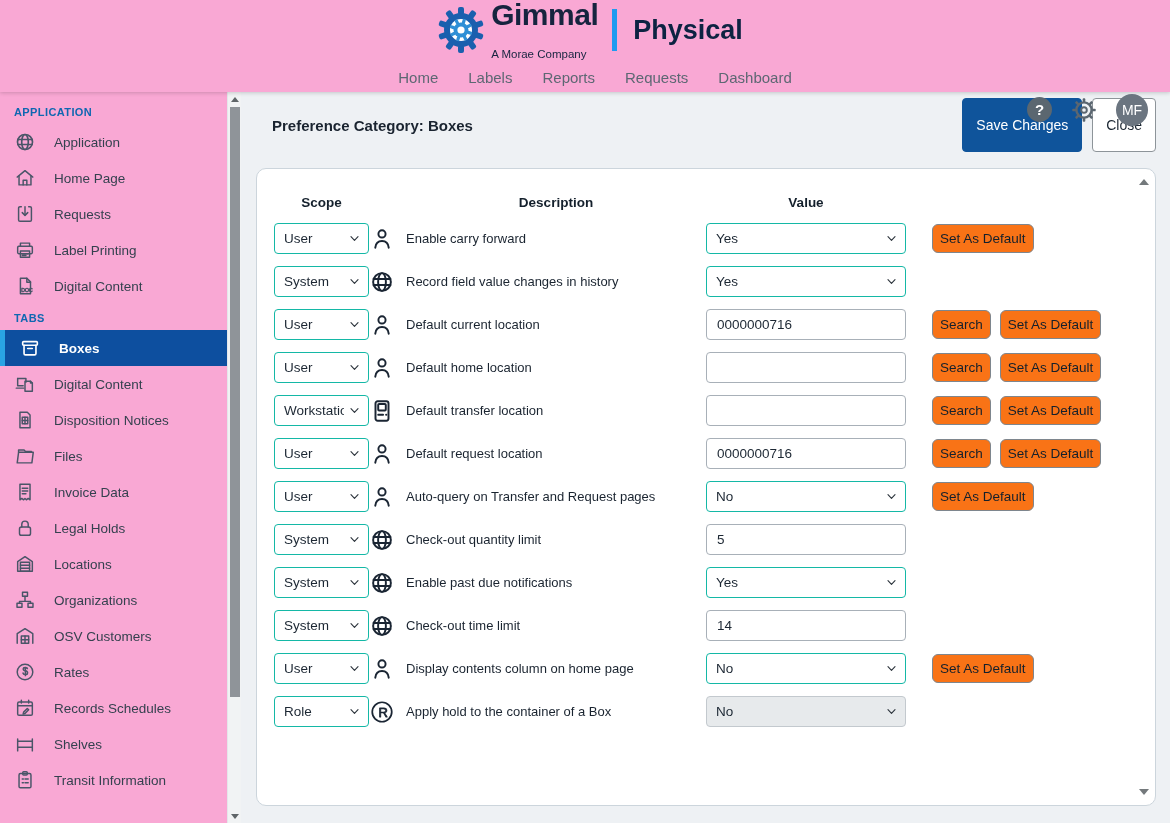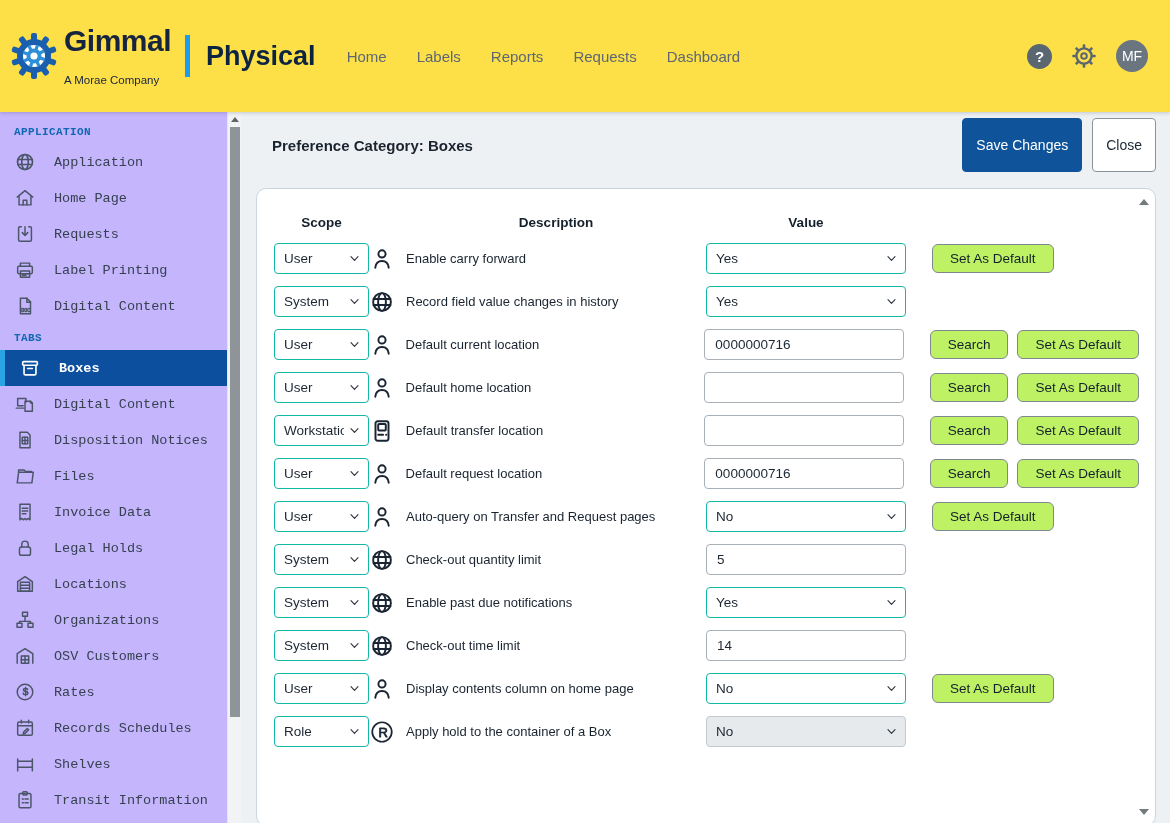--- a/index.html
+++ b/index.html
@@ -1,42 +1,42 @@
 <!DOCTYPE html>
 <html><head>
 <meta charset="utf-8">
 <style>
   * { margin:0; padding:0; box-sizing:border-box; }
   html,body { width:1170px; height:823px; overflow:hidden; }
   body { font-family:"Liberation Sans","DejaVu Sans",sans-serif; background:#eef1f4; color:#1c2733; }
 
   
-  .topbar { position:relative; height:112px; background:#fde047; display:flex; align-items:center;
-            box-shadow:0 1px 4px rgba(0,0,0,.18); z-index:5; }
+  .topbar { position:relative; height:92px; background:#f9a8d4; display:flex; align-items:center;
+            box-shadow:0 1px 4px rgba(0,0,0,.18); z-index:5;flex-direction:column; }
   .brand { display:flex; align-items:center; padding-left:10px; }
   .brand-gear { width:48px; height:48px; margin-right:6px; }
   .brand-textblock { display:flex; flex-direction:column; line-height:1; }
   .brand-name { font-size:30px; font-weight:bold; color:#16243f; letter-spacing:-0.5px; }
   .brand-tagline { font-size:11.5px; color:#16243f; margin-top:19px; }
   .brand-sep { width:5px; height:42px; background:#1e9bf0; margin:0 16px 0 14px; }
   .brand-product { font-size:27px; font-weight:bold; color:#0d2342; }
   .topnav { display:flex; align-items:center; margin-left:20px; gap:8px; }
   .topnav a { display:block; padding:8px 11px; font-size:15px; color:#5d6773; text-decoration:none; cursor:pointer; }
   .top-right { margin-left:auto; display:flex; align-items:center; gap:18px; padding-right:22px; }
   .help-btn { width:25px; height:25px; border-radius:50%; background:#5b6770; color:#fff; font-size:15px;
               font-weight:bold; display:flex; align-items:center; justify-content:center; cursor:pointer; }
   .gear-btn { width:28px; height:28px; color:#5b6670; cursor:pointer; display:flex; align-items:center; justify-content:center; }
   .avatar { width:32px; height:32px; border-radius:50%; background:#6b7580; color:#fff; font-size:14px;
             display:flex; align-items:center; justify-content:center; cursor:pointer; }
 
   
   .content { display:flex; height:731px; }
 
   
-  .sidebar { width:241px; background:#c4b5fd; display:flex; position:relative;font-family:Liberation Mono, monospace; }
+  .sidebar { width:241px; background:#f9a8d4; display:flex; position:relative; }
   .side-inner { width:227px; overflow:hidden; padding-top:6px; }
   .section-label { font-size:11px; font-weight:bold; color:#0f67b1; letter-spacing:.4px; padding:8px 0 6px 14px; }
   .side-item { height:36px; display:flex; align-items:center; padding-left:14px; cursor:pointer;
                font-size:13.5px; color:#35414f; position:relative; }
   .side-item .s-icon { width:26px; height:24px; margin-right:14px; display:flex; align-items:center; color:#4a5568; flex:0 0 auto; }
   .side-item.selected { background:#0d4f9f; color:#ffffff; font-weight:bold; }
   .side-item.selected .s-icon { color:#ffffff; }
   .side-item.selected::before { content:""; position:absolute; left:0; top:0; bottom:0; width:5px; background:#29a4e4; }
   .side-item.selected { padding-left:19px; }
 
@@ -72,22 +72,22 @@
   .fselect .chev { flex:0 0 auto; width:13px; height:13px; color:#2a323a; margin-left:4px; }
   .fselect.wide { width:200px; }
   .fselect.disabled { background:#e7eaec; border-color:#c3c9ce; }
 
   .desc-icon { width:37px; display:flex; align-items:center; color:#1a2533; }
   .desc-label { width:300px; font-size:13px; color:#1a2430; }
 
   .finput { width:200px; height:31px; border:1px solid #a8b0b8; border-radius:4px; background:#fff;
             font-size:13.5px; padding:0 10px; font-family:inherit; color:#1c2733; }
   .row-btns { display:flex; gap:9px; }
-  .btn-sec { background:#bef264; border:1px solid #7e868e; border-radius:6px; font-size:13.5px;
-             color:#14202c; padding:6px 17px; cursor:pointer; font-family:inherit; white-space:nowrap; }
+  .btn-sec { background:#f97316; border:1px solid #7e868e; border-radius:6px; font-size:13.5px;
+             color:#14202c; padding:6px 7px; cursor:pointer; font-family:inherit; white-space:nowrap; }
 
   
   .panel-scroll { position:absolute; top:6px; bottom:6px; right:4px; width:15px; }
   .panel-scroll .arrow { position:absolute; left:0; width:15px; height:14px; display:flex; align-items:center; justify-content:center; cursor:pointer; }
   .pt-up { width:0; height:0; border-left:5px solid transparent; border-right:5px solid transparent; border-bottom:6px solid #74797c; }
   .pt-down { width:0; height:0; border-left:5px solid transparent; border-right:5px solid transparent; border-top:6px solid #74797c; }
 </style>
 </head>
 <body>
 

